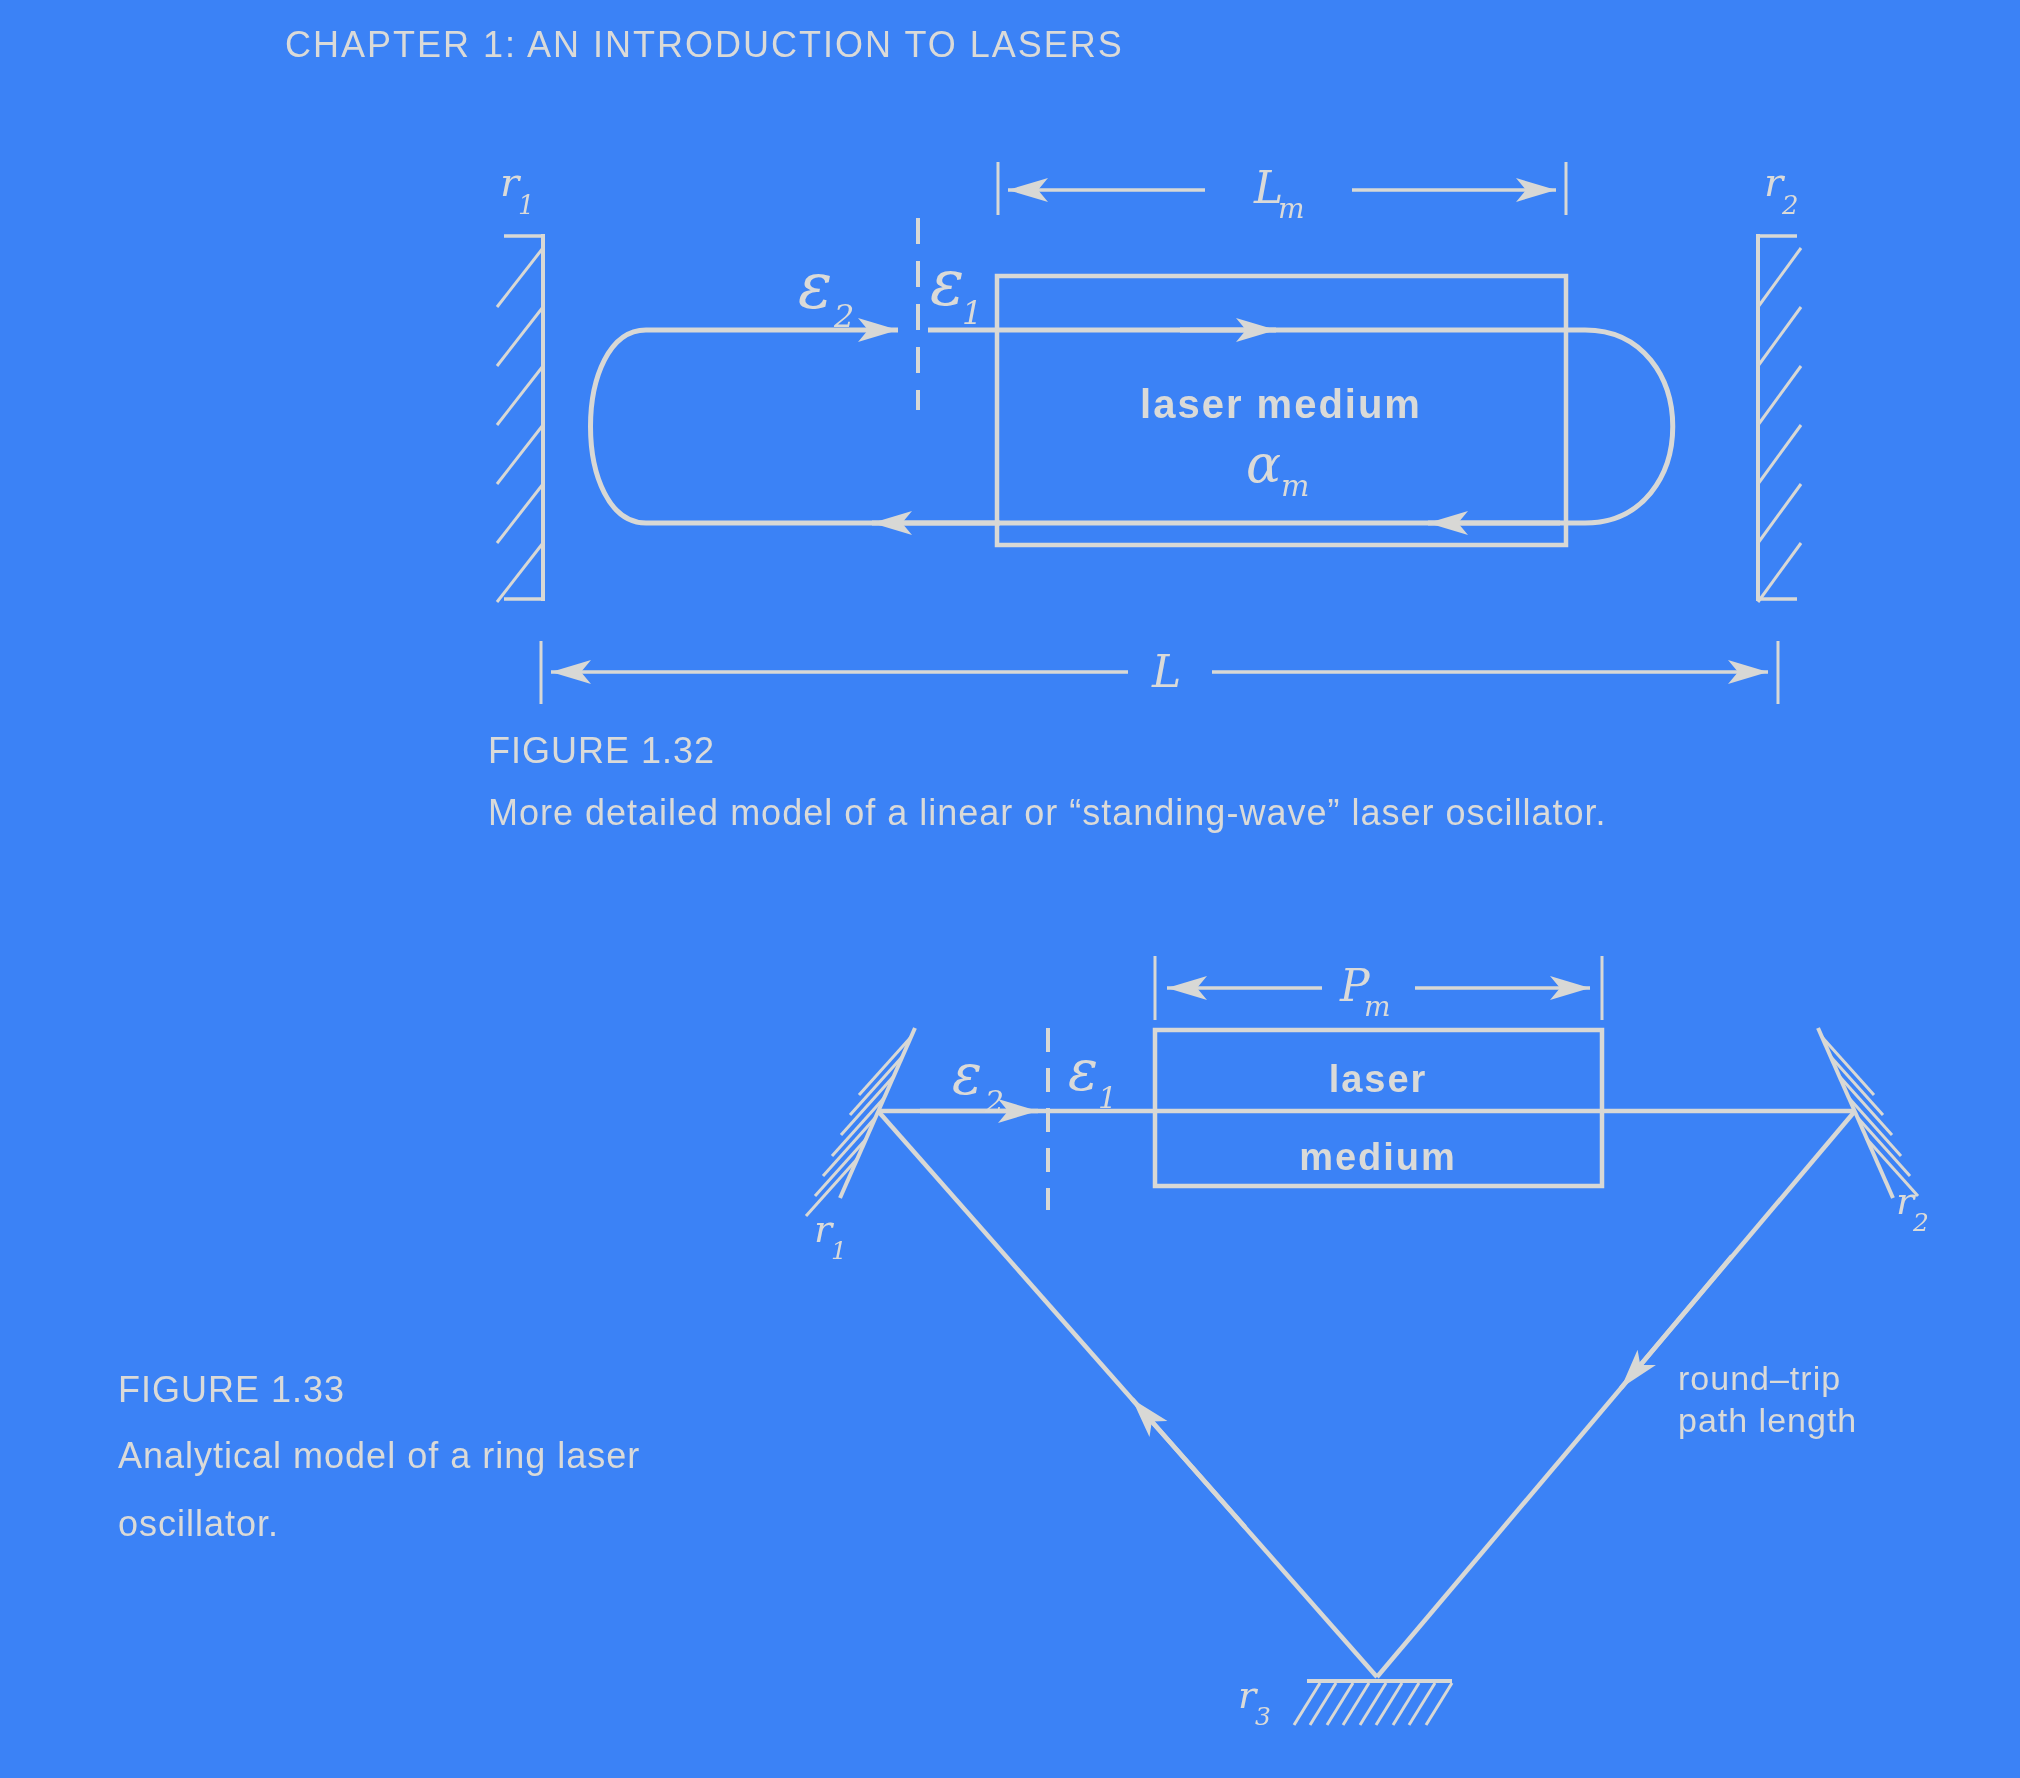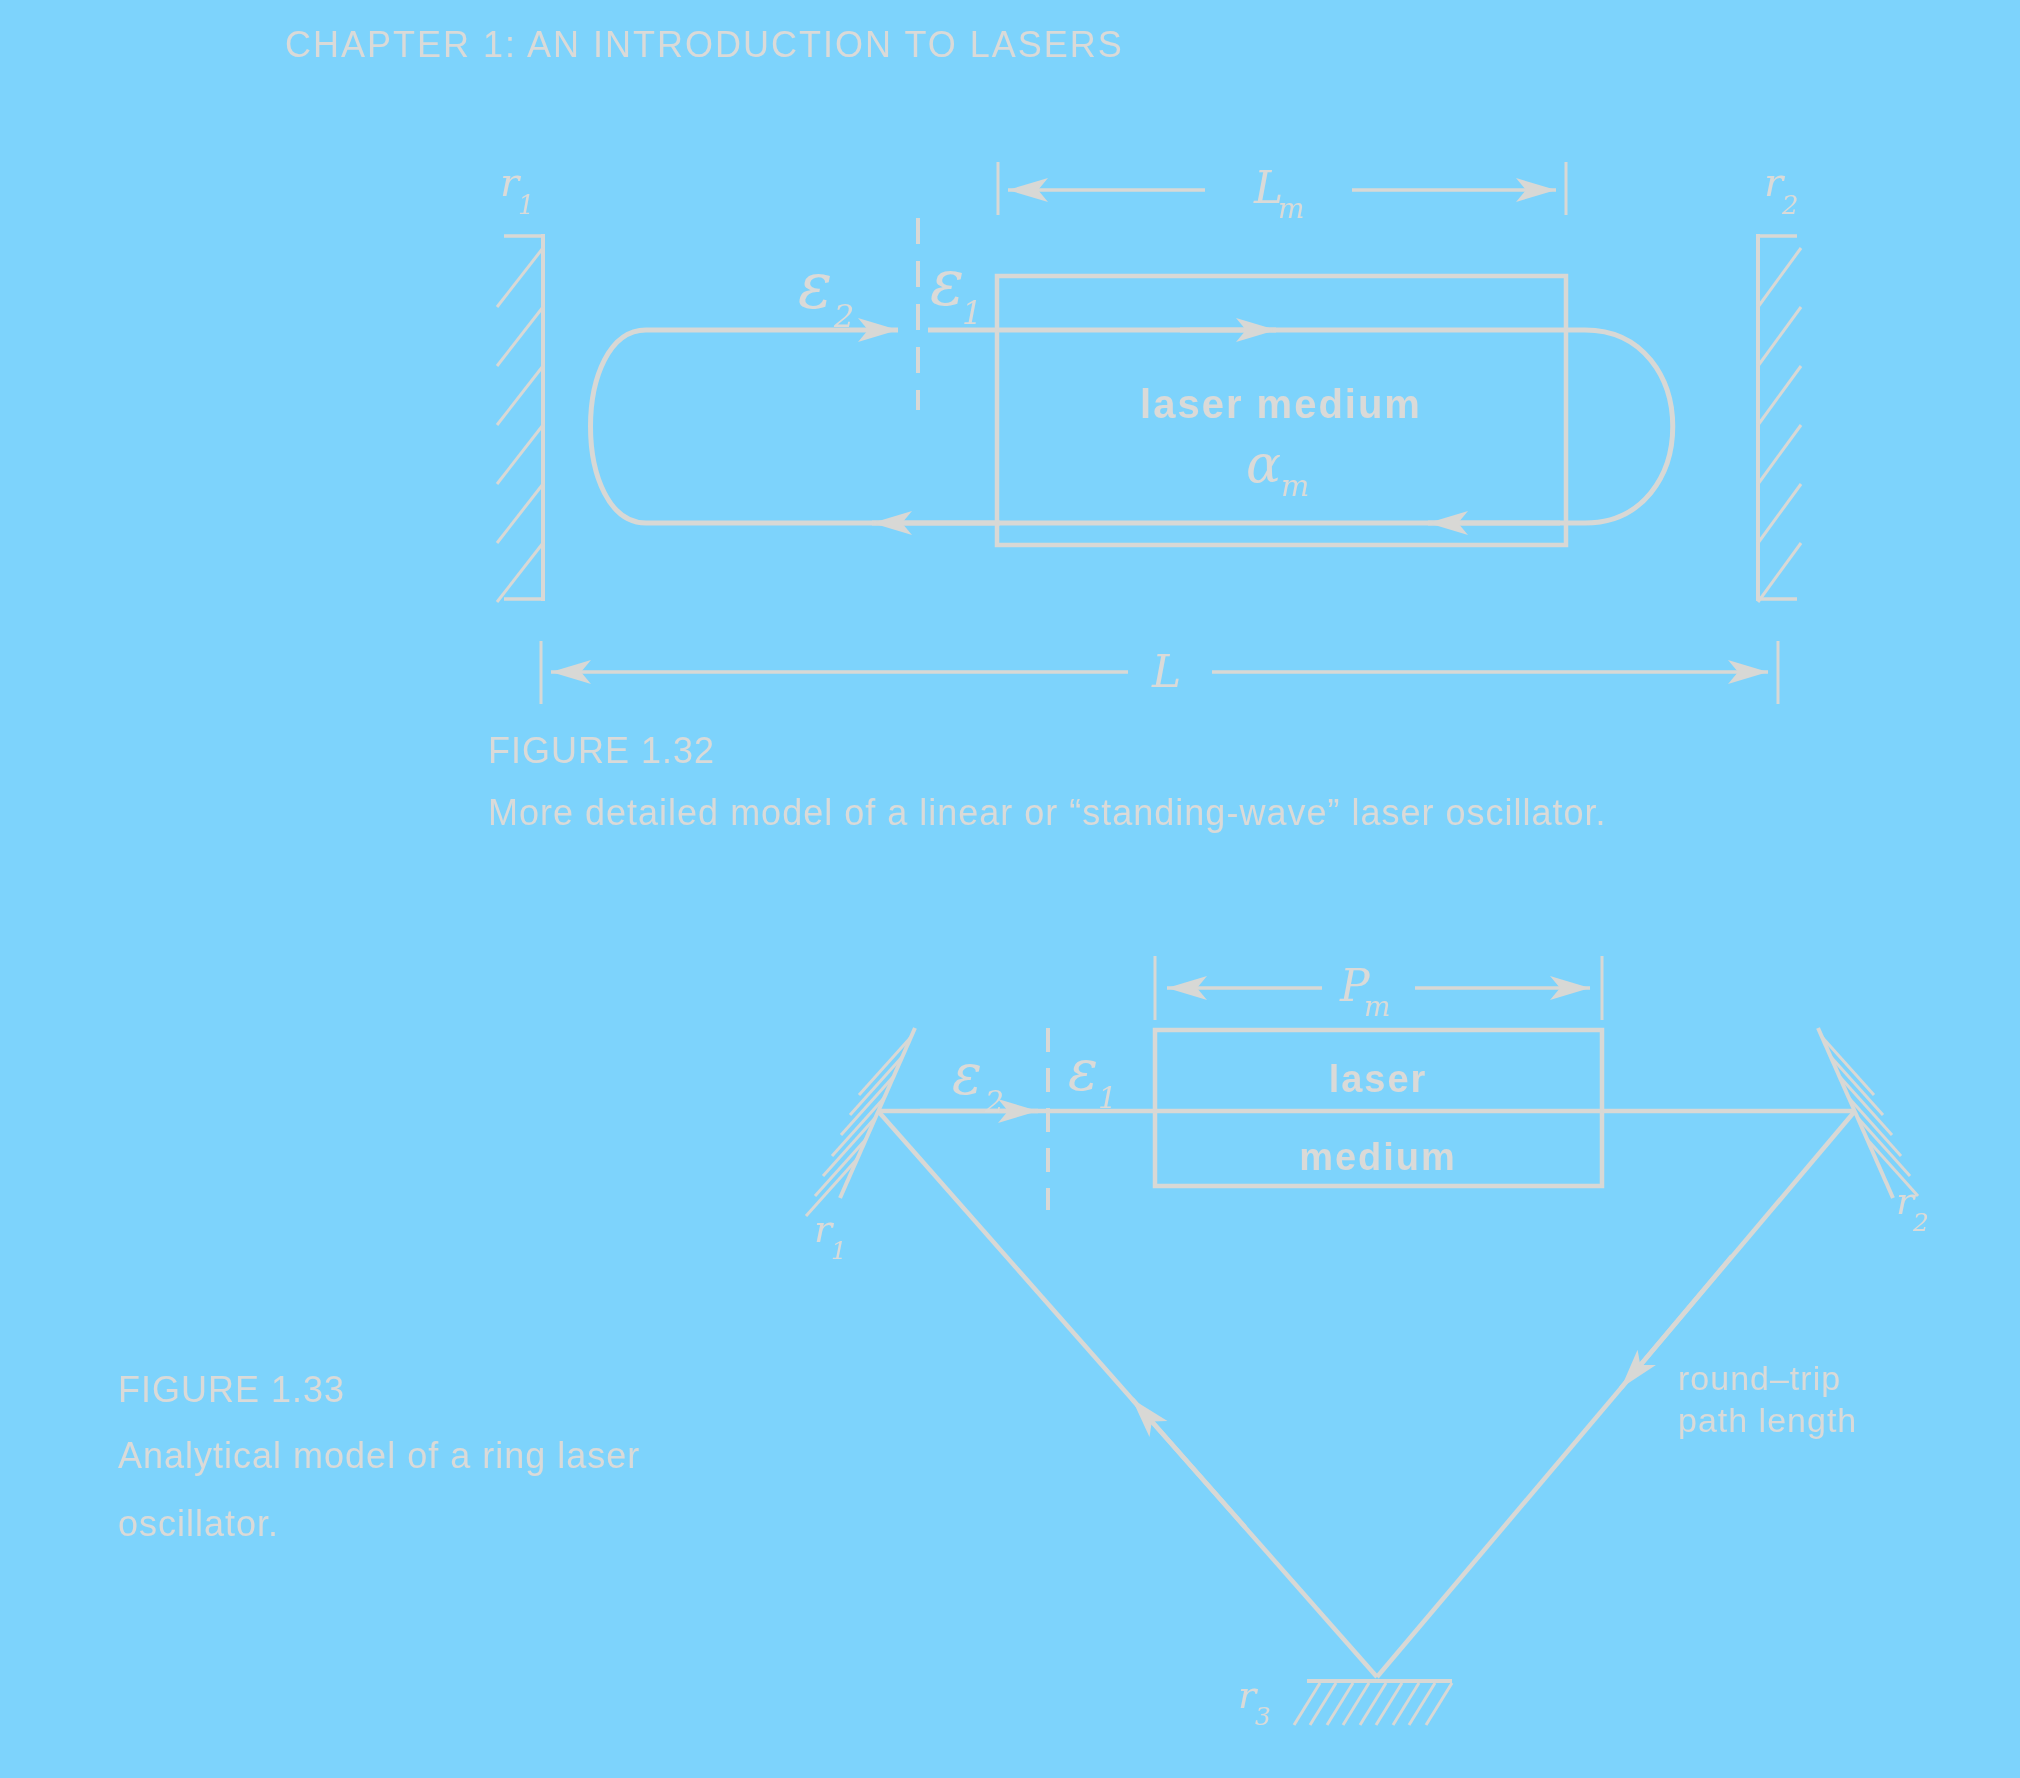--- a/index.html
+++ b/index.html
@@ -7,21 +7,21 @@
   svg{display:block;}
   .ink{stroke:#d8d8d5;fill:none;}
   text{fill:#dadad8;}
   .sans{font-family:"Liberation Sans",sans-serif;font-weight:normal;}
   .sansb{font-family:"Liberation Sans",sans-serif;font-weight:bold;}
   .math{font-family:"DejaVu Serif",serif;font-style:italic;}
 </style>
 </head>
 <body>
 
-<div class="page" style="background: #7dd3fc;">
+<div class="page" style="background: #3b82f6;">
 <svg width="2020" height="1778" viewBox="0 0 2020 1778" xmlns="http://www.w3.org/2000/svg">
   <defs>
     <marker id="arw" viewBox="0 0 44 30" refX="42" refY="15" markerWidth="44" markerHeight="30" markerUnits="userSpaceOnUse" orient="auto">
       <path d="M2,3 L42,15 L2,27 L12,15 Z" fill="#d8d8d5"></path>
     </marker>
   </defs>
 
   <text class="sans" font-size="36" letter-spacing="2" x="285" y="57">CHAPTER 1: AN INTRODUCTION TO LASERS</text>
 
   <g>

